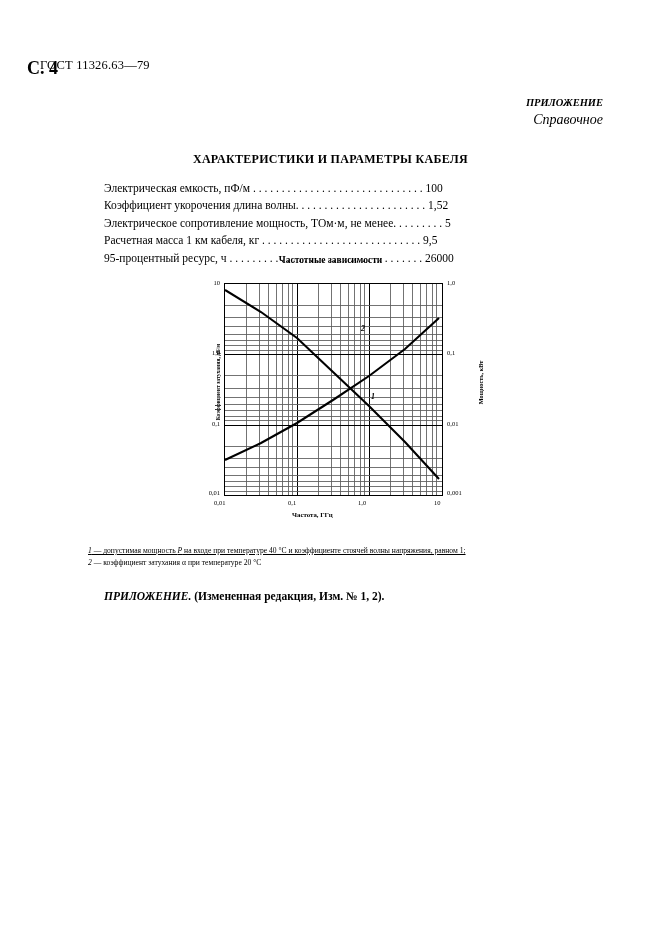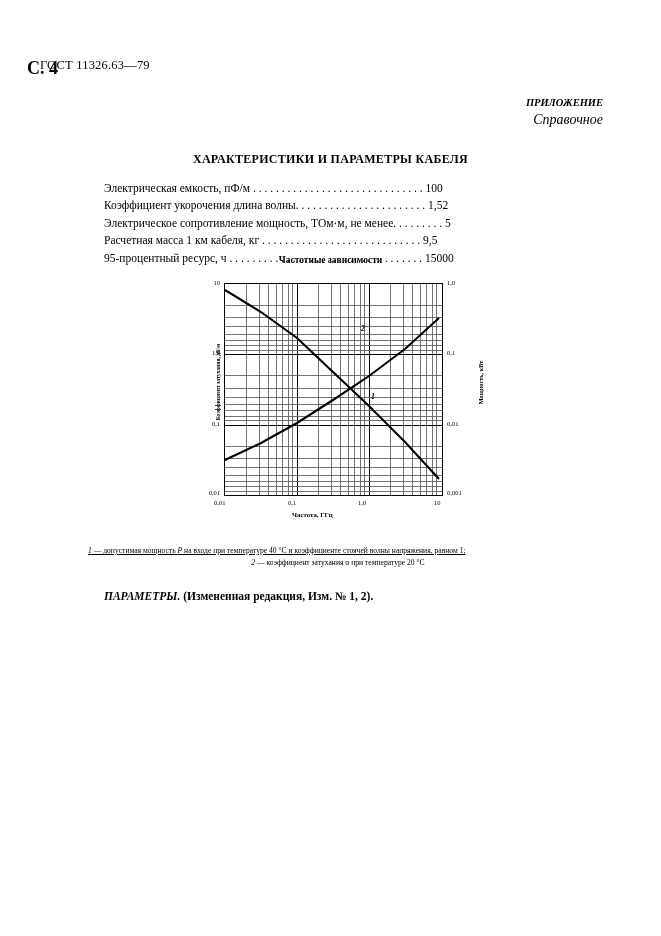--- a/index.html
+++ b/index.html
@@ -196,21 +196,21 @@
   }
   .notes {
     position: absolute;
     left: 88px;
     top: 545px;
     width: 500px;
     font-size: 7.6px;
     line-height: 1.55;
   }
   .notes .n1 { display: block; text-decoration: underline; }
-  .notes .n2 { display: block; text-align: center; }
+  .notes .n2 { display: block; text-align: left; }
   .footer-note {
     position: absolute;
     left: 104px;
     top: 590px;
     font-size: 11.5px;
     font-style: italic;
     font-weight: bold;
   }
   .footer-note b { font-style: normal; }
   .ital { font-style: italic; }
@@ -237,21 +237,21 @@
     <div class="param-row">
       <span>Коэффициент укорочения длина волны</span><span>. . . . . . . . . . . . . . . . . . . . . . . </span><span>1,52</span>
     </div>
     <div class="param-row">
       <span>Электрическое сопротивление мощность, ТОм·м, не менее</span><span>. . . . . . . . . </span><span>5</span>
     </div>
     <div class="param-row">
       <span>Расчетная масса 1 км кабеля, кг</span><span> . . . . . . . . . . . . . . . . . . . . . . . . . . . . </span><span>9,5</span>
     </div>
     <div class="param-row">
-      <span>95-процентный ресурс, ч</span><span> . . . . . . . . . . . . . . . . . . . . . . . . . . . . . . . . . . </span><span>15000</span>
+      <span>95-процентный ресурс, ч</span><span> . . . . . . . . . . . . . . . . . . . . . . . . . . . . . . . . . . </span><span>26000</span>
     </div>
   </div>
 
   <div class="freq-title">Частотные зависимости</div>
 
   <div class="chart-wrap">
 
     <div class="axis-title-y-left">Коэффициент затухания, дБ/м</div>
     <div class="axis-title-y-right">Мощность, кВт</div>
 
@@ -341,17 +341,17 @@
 
     <div class="axis-title-x">Частота, ГГц</div>
   </div>
 
   <div class="notes">
     <span class="n1"><span class="ital">1</span><span> — допустимая мощность </span><span class="ital">P</span><span> на входе при температуре 40 °С и коэффициенте стоячей волны напряжения, равном 1;</span></span>
     <span class="n2"><span class="ital">2</span><span> — коэффициент затухания α при температуре 20 °С</span></span>
   </div>
 
   <div class="footer-note">
-    <span>ПАРАМЕТРЫ.</span>
+    <span>ПРИЛОЖЕНИЕ.</span>
     <b>(Измененная редакция, Изм. № 1, 2).</b>
   </div>
 
 </div>
 
 </body></html>

